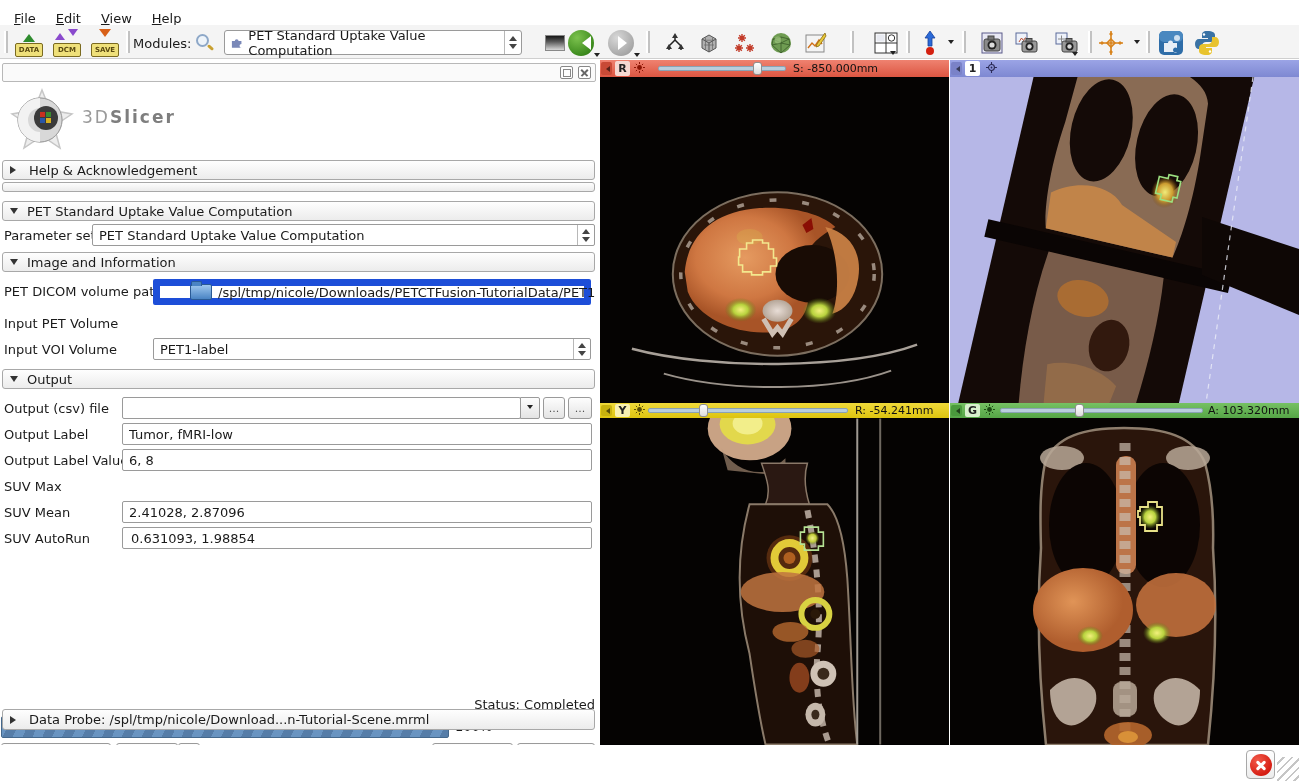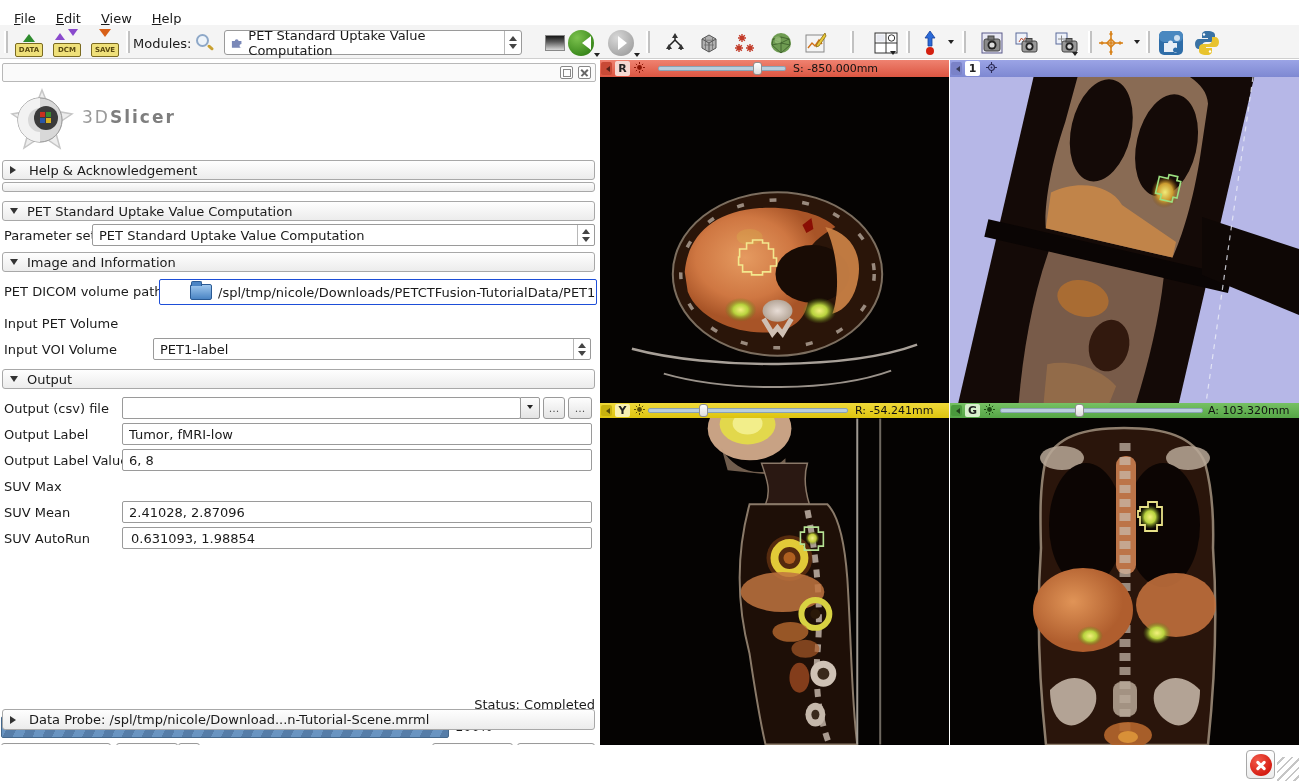--- a/index.html
+++ b/index.html
@@ -77,22 +77,22 @@
   .cbar { position:absolute; left:2px; width:593px; height:20px; background:linear-gradient(#fefefe,#ececec);
           border:1px solid #a8a8a8; border-radius:3px; display:flex; align-items:center; padding:0 7px; gap:9px; }
   .caret-r { width:0; height:0; border:4px solid transparent; border-left:6px solid #333; }
   .caret-d { width:0; height:0; border:4px solid transparent; border-top:6px solid #333; margin-top:3px; }
 
   .flabel { position:absolute; left:4px; height:22px; display:flex; align-items:center; white-space:nowrap; }
   .combo { position:absolute; background:#fff; border:1px solid #9a9a9a; border-radius:2px; height:22px;
            display:flex; align-items:center; padding:0 22px 0 6px; white-space:nowrap; overflow:hidden; }
   .tfield { position:absolute; background:#fff; border:1px solid #9a9a9a; border-radius:2px; height:22px;
             font-family:"DejaVu Sans","Liberation Sans",sans-serif; font-size:13px; color:#1a1a1a; padding:0 6px; }
-  .pathfield { position:absolute; background:#fff; border:1px solid #1d4ed8; border-radius:2px; height:26px;
-               display:flex; align-items:center; gap:7px; padding-left:30px; white-space:nowrap;margin-left:6px; }
+  .pathfield { position:absolute; background:#fff; border:7px solid #1d4ed8; border-radius:2px; height:26px;
+               display:flex; align-items:center; gap:7px; padding-left:30px; white-space:nowrap; }
   .folder-icon { width:22px; height:16px; position:relative; background:linear-gradient(#9ec7ee,#4a84c4);
                  border:1px solid #2a5a94; border-radius:2px; }
   .folder-icon::before { content:""; position:absolute; top:-4px; left:0; width:9px; height:4px;
                  background:#4a84c4; border:1px solid #2a5a94; border-bottom:none; border-radius:2px 2px 0 0; }
   .mini-btn { position:absolute; height:22px; background:linear-gradient(#fdfdfd,#e4e4e4); border:1px solid #9a9a9a;
               border-radius:3px; display:flex; align-items:center; justify-content:center; font-size:11px; color:#555; }
   .drop-btn { position:absolute; height:22px; width:20px; background:linear-gradient(#fdfdfd,#e4e4e4);
               border:1px solid #9a9a9a; border-radius:0 2px 2px 0; display:flex; align-items:center; justify-content:center; }
 
   .status-text { position:absolute; right:4px; top:637px; }

